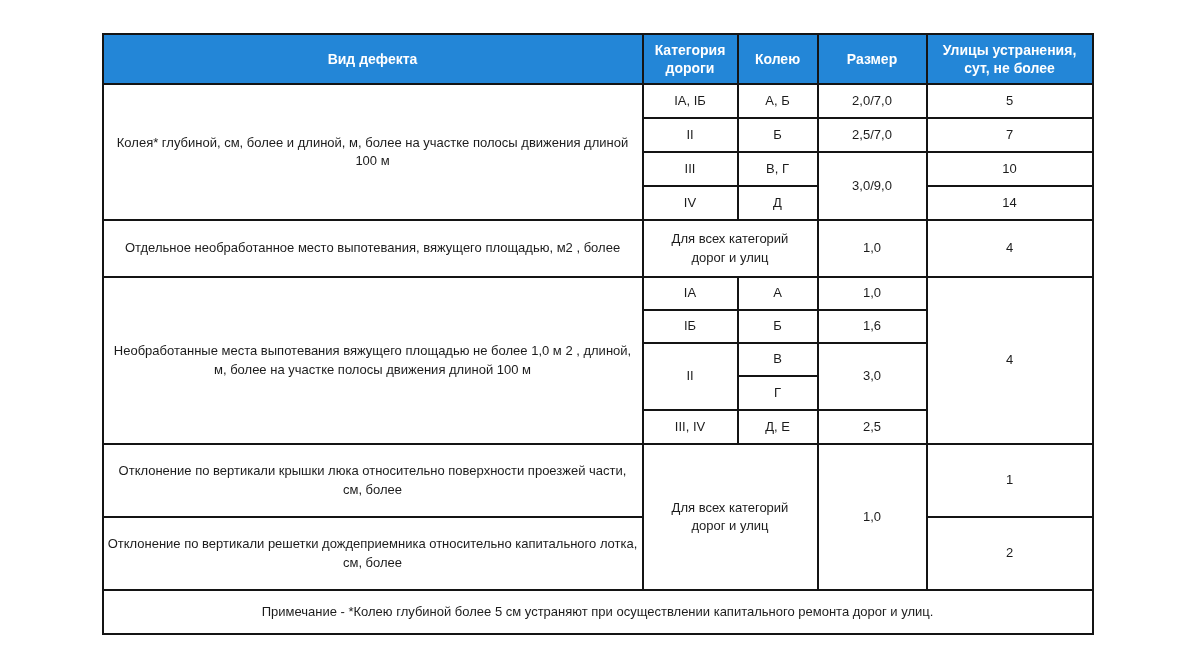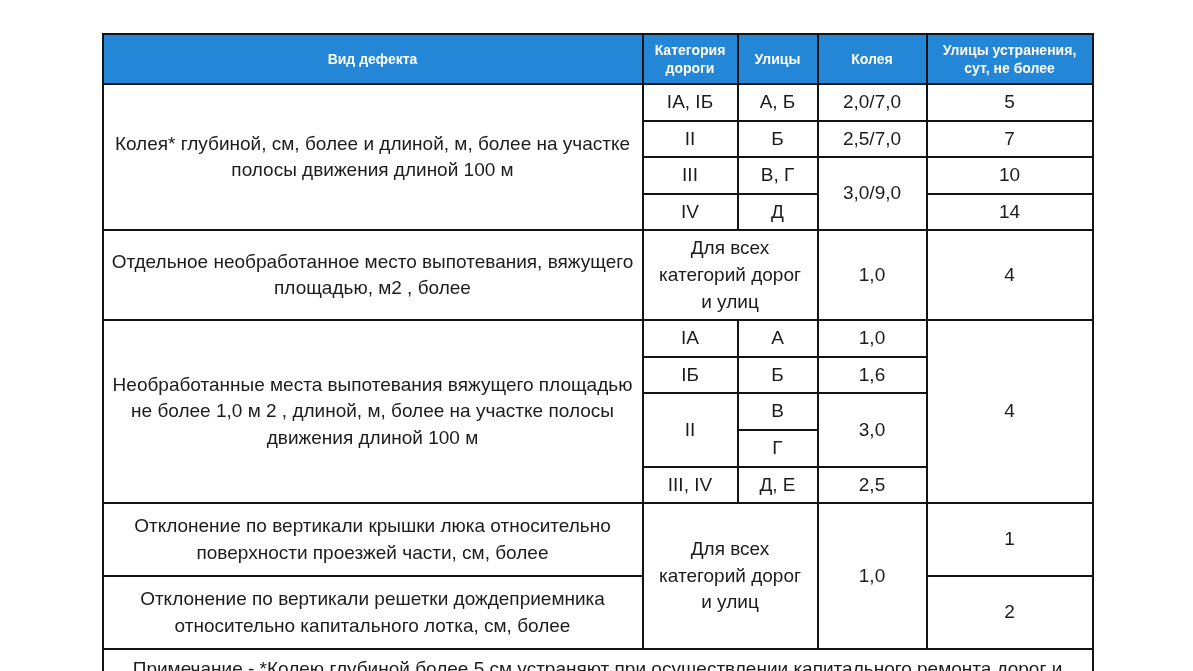--- a/index.html
+++ b/index.html
@@ -31,21 +31,21 @@
     background: #2386d7;
     color: #ffffff;
     font-size: 14px;
     font-weight: 700;
     height: 50px;
     padding: 4px 8px;
     line-height: 1.3;
   }
   table.defects tbody td {
     color: #1c1c1c;
-    font-size: 19px;
+    font-size: 13px;
     font-weight: 400;
     padding: 4px 12px;
     line-height: 1.4;
   }
   table.defects td.defect {
     padding: 4px 4px;
   }
   table.defects td.note {
     padding: 6px 12px;
   }
@@ -64,22 +64,22 @@
       <col class="c-defect">
       <col class="c-category">
       <col class="c-streets">
       <col class="c-size">
       <col class="c-deadline">
     </colgroup>
     <thead>
       <tr>
         <th>Вид дефекта</th>
         <th>Категория дороги</th>
-        <th>Улицы</th>
-        <th>Колея</th>
+        <th>Колею</th>
+        <th>Размер</th>
         <th>Улицы устранения, сут, не более</th>
       </tr>
     </thead>
     <tbody>
         <tr style="height: 34px;">
           <td rowspan="4" class="defect">Колея* глубиной, см, более и длиной, м, более на участке полосы движения длиной 100 м</td>
           <td>IА, IБ</td>
           <td>А, Б</td>
           <td>2,0/7,0</td>
           <td>5</td>

